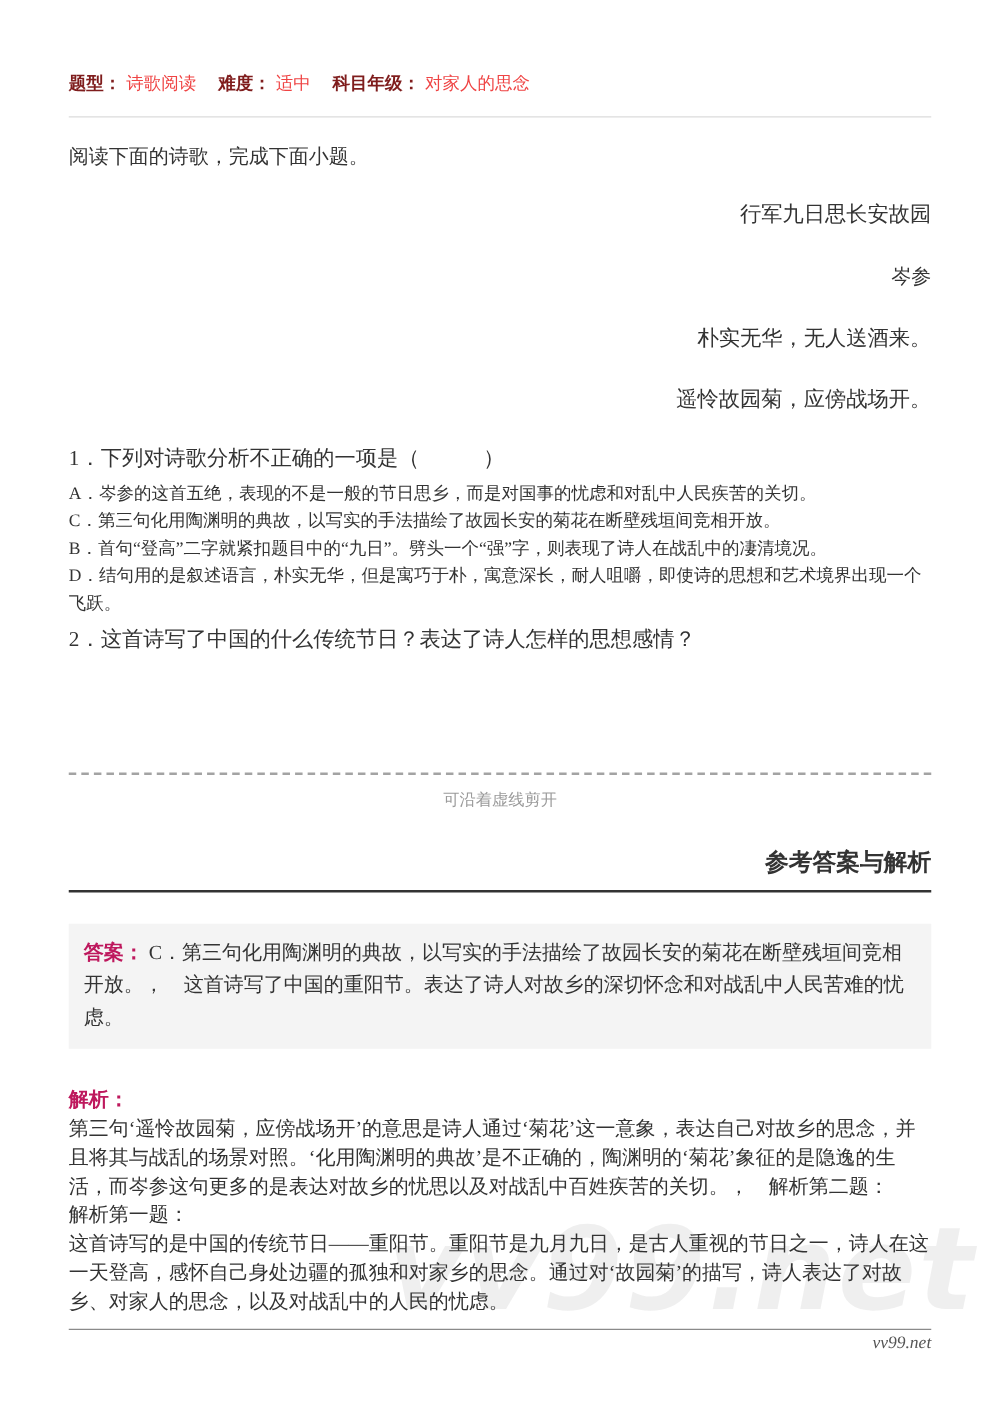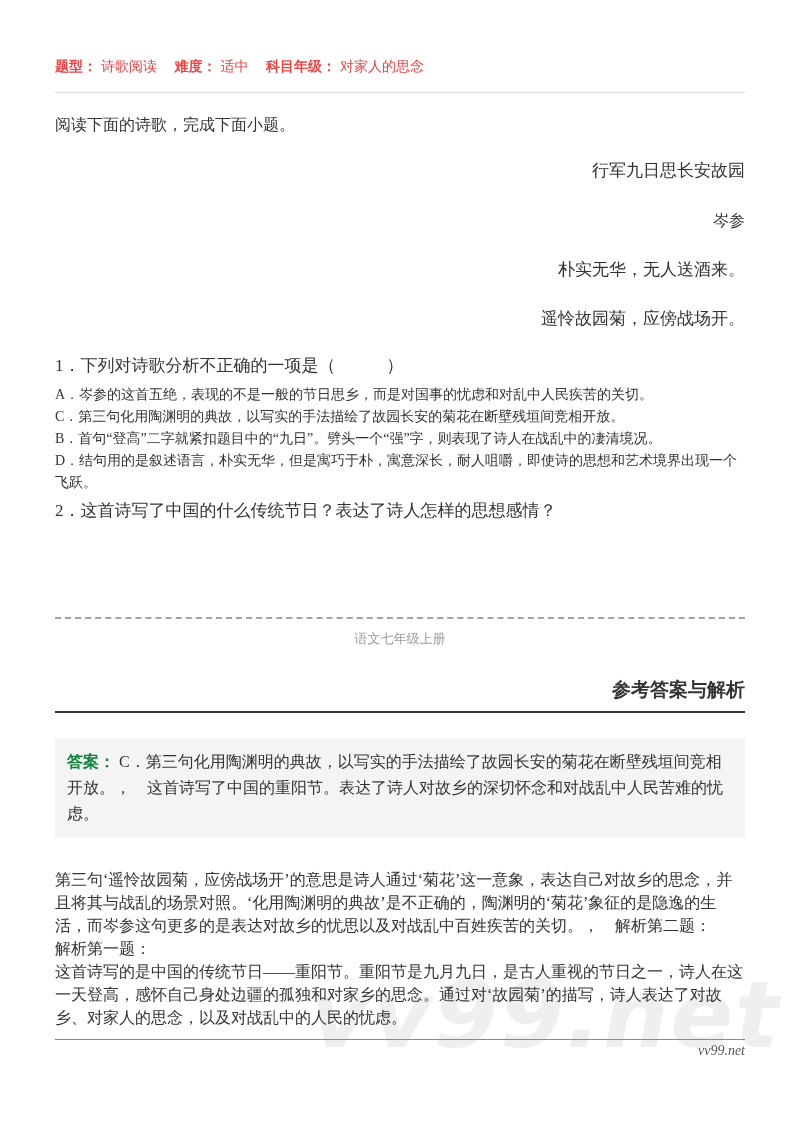--- a/index.html
+++ b/index.html
@@ -21,21 +21,21 @@
     z-index:0;white-space:nowrap;
   }
   .page{
     position:relative;z-index:1;
     padding:56px 55px 0 55px;
     width:690px;
   }
   
   .meta{font-size:14px;line-height:20px;white-space:nowrap;}
   .meta .pair{margin-right:14px;}
-  .meta .label{font-family:"Liberation Sans","DejaVu Sans",sans-serif;font-weight:bold;color:#ef4444;}
+  .meta .label{font-family:"Liberation Sans","DejaVu Sans",sans-serif;font-weight:bold;color:#7f1d1d;}
   .meta .value{color:#ef4444;margin-left:4px;}
   .top-rule{border:none;border-top:1px solid #dcdcdc;margin:15px 0 0 0;}
   
   .intro{font-size:16px;line-height:22px;margin-top:21px;}
   .poem{text-align:right;}
   .poem-title{font-size:17px;line-height:17px;margin-top:26px;}
   .poem-author{font-size:16px;line-height:17px;margin-top:33px;}
   .poem-line{font-size:17px;line-height:17px;margin-top:32px;}
   
   .q-stem{font-size:17px;line-height:24px;margin-top:27px;}
@@ -54,21 +54,21 @@
     text-align:right;
   }
   .answer-box{
     background:#f4f4f4;
     margin-top:25px;
     padding:11px 12px;
     font-size:16px;line-height:26px;
   }
   .answer-label,.analysis-label{
     font-family:"Liberation Sans","DejaVu Sans",sans-serif;
-    font-weight:bold;color:#15803d;
+    font-weight:bold;color:#be185d;
   }
   .analysis{margin-top:30px;}
   .analysis-label{display:block;font-size:16px;line-height:23px;}
   .analysis-line{font-size:16px;line-height:23px;}
   
   .footer-rule{border:none;border-top:1px solid #8a8a8a;margin:10px 0 0 0;}
   .footer-site{
     text-align:right;font-style:italic;font-size:14px;line-height:18px;
     color:#555555;margin-top:2px;
     font-family:"Liberation Serif","DejaVu Serif",serif;
@@ -101,30 +101,31 @@
   <div class="options">
     <div class="option">A．岑参的这首五绝，表现的不是一般的节日思乡，而是对国事的忧虑和对乱中人民疾苦的关切。</div>
     <div class="option">C．第三句化用陶渊明的典故，以写实的手法描绘了故园长安的菊花在断壁残垣间竞相开放。</div>
     <div class="option">B．首句“登高”二字就紧扣题目中的“九日”。劈头一个“强”字，则表现了诗人在战乱中的凄清境况。</div>
     <div class="option">D．结句用的是叙述语言，朴实无华，但是寓巧于朴，寓意深长，耐人咀嚼，即使诗的思想和艺术境界出现一个飞跃。</div>
   </div>
 
   <div class="q-stem q2">2．这首诗写了中国的什么传统节日？表达了诗人怎样的思想感情？</div>
 
   <hr class="cut-rule">
-  <div class="cut-note">语文七年级上册</div>
+  <div class="cut-note">可沿着虚线剪开</div>
 
   <div class="section-heading">参考答案与解析</div>
 
   <div class="answer-box">
     <span class="answer-label">答案：</span>
     <span>C．第三句化用陶渊明的典故，以写实的手法描绘了故园长安的菊花在断壁残垣间竞相开放。，　这首诗写了中国的重阳节。表达了诗人对故乡的深切怀念和对战乱中人民苦难的忧虑。</span>
   </div>
 
   <div class="analysis">
+    <span class="analysis-label">解析：</span>
     <div class="analysis-line">第三句‘遥怜故园菊，应傍战场开’的意思是诗人通过‘菊花’这一意象，表达自己对故乡的思念，并且将其与战乱的场景对照。‘化用陶渊明的典故’是不正确的，陶渊明的‘菊花’象征的是隐逸的生活，而岑参这句更多的是表达对故乡的忧思以及对战乱中百姓疾苦的关切。，　解析第二题：</div>
     <div class="analysis-line">解析第一题：</div>
     <div class="analysis-line">这首诗写的是中国的传统节日——重阳节。重阳节是九月九日，是古人重视的节日之一，诗人在这一天登高，感怀自己身处边疆的孤独和对家乡的思念。通过对‘故园菊’的描写，诗人表达了对故乡、对家人的思念，以及对战乱中的人民的忧虑。</div>
   </div>
 
   <hr class="footer-rule">
   <div class="footer-site">vv99.net</div>
 
 </div>
 

